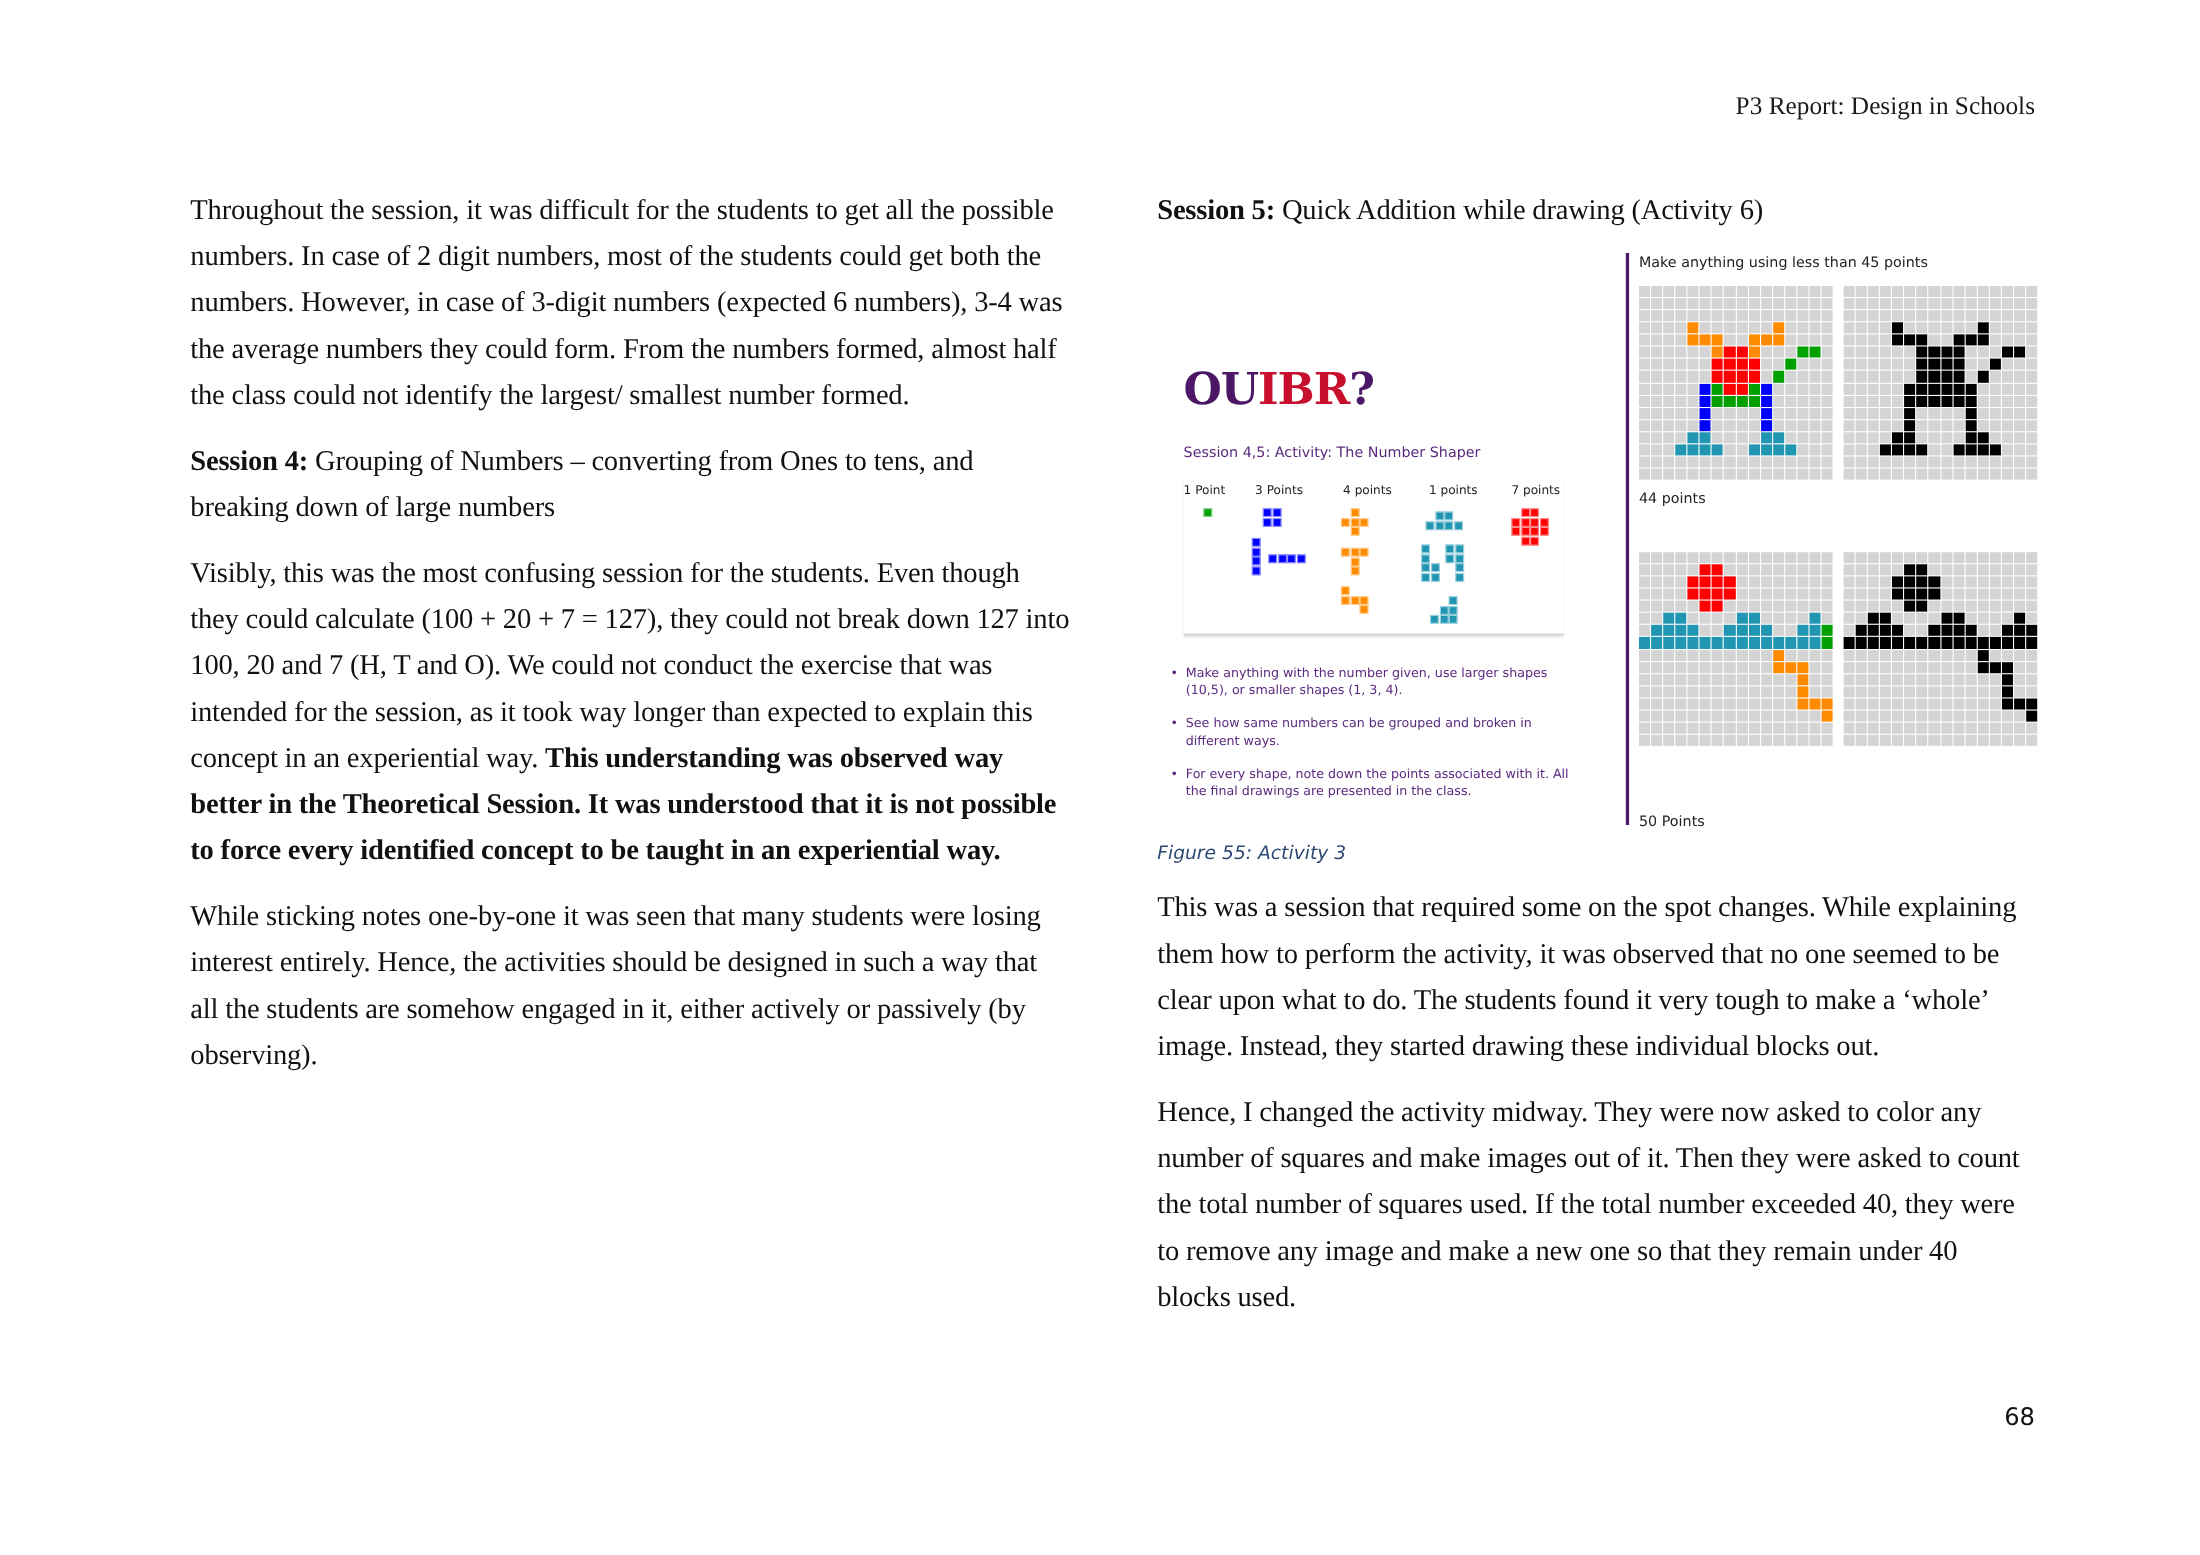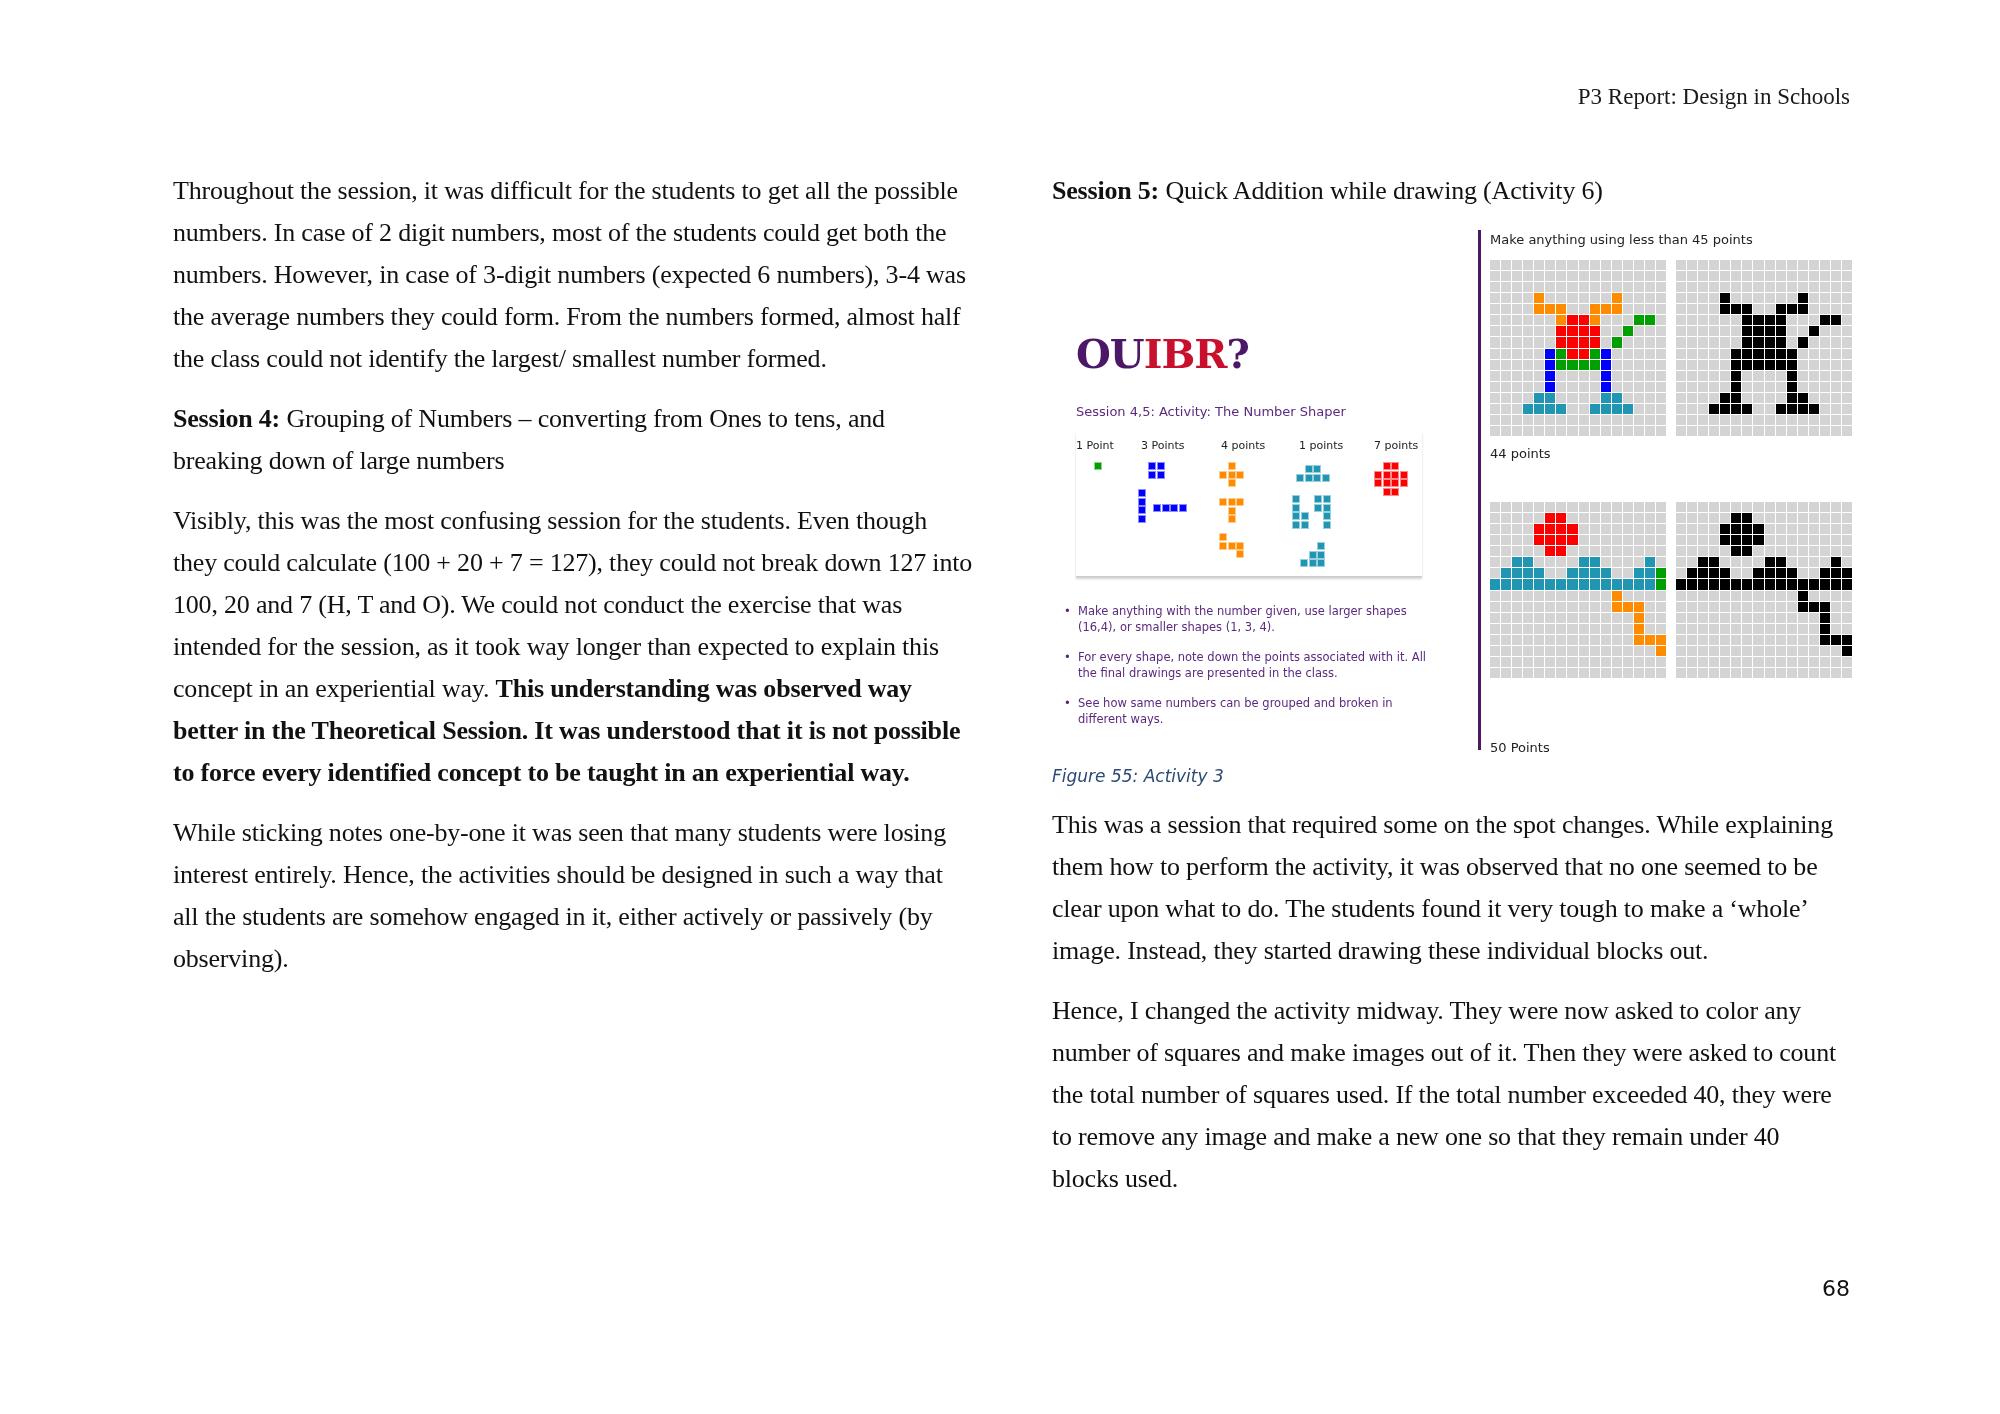--- a/index.html
+++ b/index.html
@@ -144,23 +144,23 @@
             <div class="c" style="left: 25.5px; top: 8.5px; background: rgb(255, 0, 0);"></div>
             <div class="c" style="left: 0px; top: 17px; background: rgb(255, 0, 0);"></div>
             <div class="c" style="left: 8.5px; top: 17px; background: rgb(255, 0, 0);"></div>
             <div class="c" style="left: 17px; top: 17px; background: rgb(255, 0, 0);"></div>
             <div class="c" style="left: 25.5px; top: 17px; background: rgb(255, 0, 0);"></div>
             <div class="c" style="left: 8.5px; top: 25.5px; background: rgb(255, 0, 0);"></div>
             <div class="c" style="left: 17px; top: 25.5px; background: rgb(255, 0, 0);"></div>
           </div>
         </div>
       <ul class="fig-bullets">
-        <li>Make anything with the number given, use larger shapes (16,4), or smaller shapes (1, 3, 4).</li>
+        <li>Make anything with the number given, use larger shapes (10,5), or smaller shapes (1, 3, 4).</li>
+        <li>See how same numbers can be grouped and broken in different ways.</li>
         <li>For every shape, note down the points associated with it. All the final drawings are presented in the class.</li>
-        <li>See how same numbers can be grouped and broken in different ways.</li>
       </ul>
     </div>
 
     <div class="fig-divider"></div>
 
     <div class="fig-right">
       <div class="grid-caption" style="top:14px;">Make anything using less than 45 points</div>
       <div class="grid" id="grid-44-color" style="left:0; top:42px;">
           <div class="g"></div>
           <div class="g"></div>

